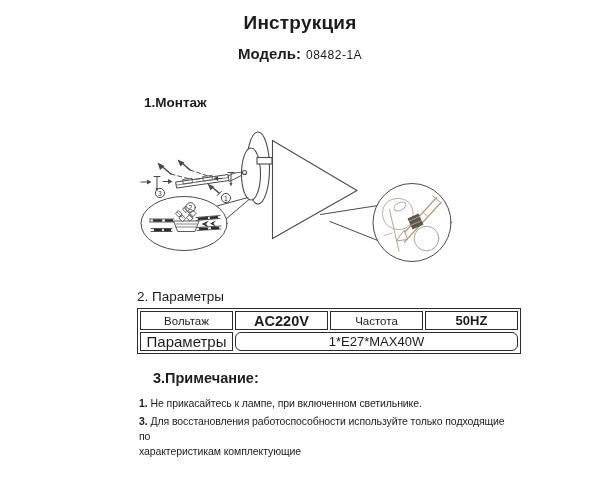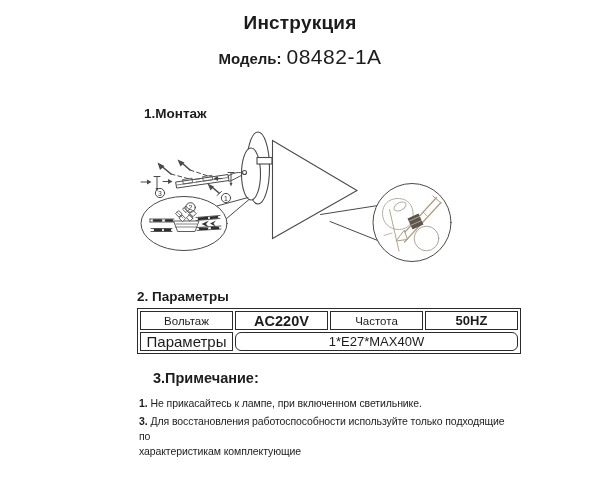--- a/index.html
+++ b/index.html
@@ -2,23 +2,23 @@
 <html><head>
 <meta charset="utf-8">
 <style>
   html,body{margin:0;padding:0;background:#fff;}
   .page{position:relative;width:600px;height:500px;background:#ffffff;overflow:hidden;
         font-family:"Liberation Sans",sans-serif;color:#1c1c1c;}
   .title{position:absolute;top:12px;left:0;width:600px;text-align:center;
          font-size:19px;font-weight:bold;letter-spacing:0.2px;}
   .model-line{position:absolute;top:45px;left:0;width:600px;text-align:center;}
   .model-label{font-size:15px;font-weight:bold;}
-  .model-value{font-size:21px;font-weight:400;letter-spacing:0.5px;margin-left:5px;}
-  .h-montage{position:absolute;left:144px;top:106px;font-size:13.5px;font-weight:bold;}
-  .h-params{position:absolute;left:137px;top:289px;font-size:13.5px;font-weight:bold;}
+  .model-value{font-size:12px;font-weight:400;letter-spacing:0.5px;margin-left:5px;}
+  .h-montage{position:absolute;left:144px;top:95px;font-size:13.5px;font-weight:bold;}
+  .h-params{position:absolute;left:137px;top:289px;font-size:13.5px;font-weight:normal;}
   .h-notes{position:absolute;left:153px;top:370px;font-size:14.5px;font-weight:bold;}
   svg.diagram{position:absolute;left:0;top:0;}
   table.params{position:absolute;left:137px;top:308px;width:384px;
                border-collapse:separate;border-spacing:2px;border:1.5px solid #2b2b2b;
                table-layout:fixed;}
   table.params td{border:1.1px solid #2b2b2b;text-align:center;vertical-align:middle;
                   padding:0;height:17px;}
   td.lbl{font-size:11.5px;}
   td.val-big{font-size:14.5px;font-weight:bold;}
   td.val-mid{font-size:13px;font-weight:bold;}

